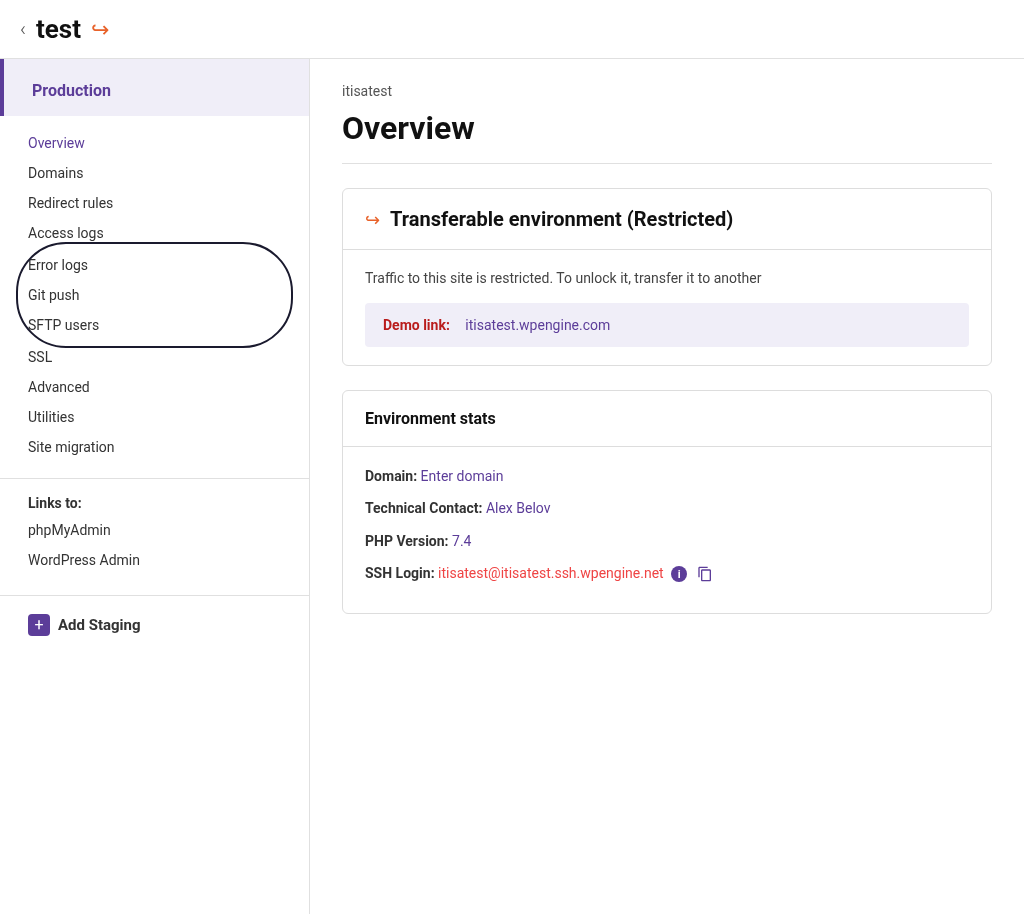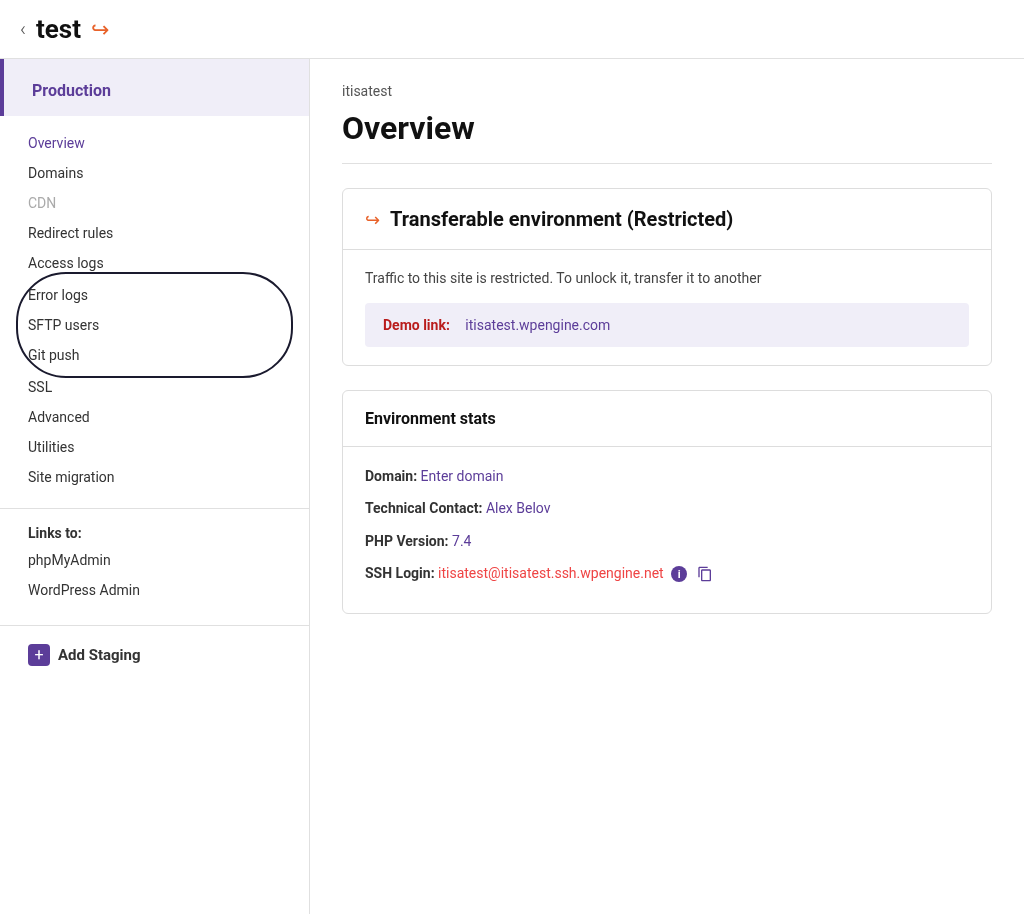--- a/index.html
+++ b/index.html
@@ -298,28 +298,27 @@
 </div>
 
 <div class="layout">
 
   <aside class="sidebar">
     <div class="sidebar-section-title">Production</div>
 
     <nav class="sidebar-nav">
       <a class="sidebar-nav-item active">Overview</a>
       <a class="sidebar-nav-item">Domains</a>
-      <a class="sidebar-nav-item disabled">CDN</a>
       <a class="sidebar-nav-item">Redirect rules</a>
       <a class="sidebar-nav-item">Access logs</a>
 
       <div class="circle-group">
         <a class="sidebar-nav-item" style="padding-left:12px;">Error logs</a>
+        <a class="sidebar-nav-item" style="padding-left:12px;">Git push</a>
         <a class="sidebar-nav-item" style="padding-left:12px;">SFTP users</a>
-        <a class="sidebar-nav-item" style="padding-left:12px;">Git push</a>
       </div>
 
       <a class="sidebar-nav-item">SSL</a>
       <a class="sidebar-nav-item">Advanced</a>
       <a class="sidebar-nav-item">Utilities</a>
       <a class="sidebar-nav-item">Site migration</a>
     </nav>
 
     <div class="sidebar-divider"></div>
 

